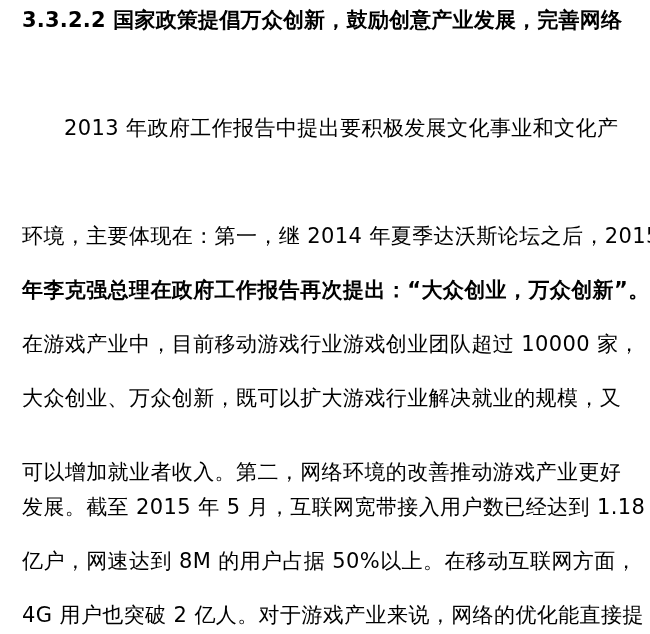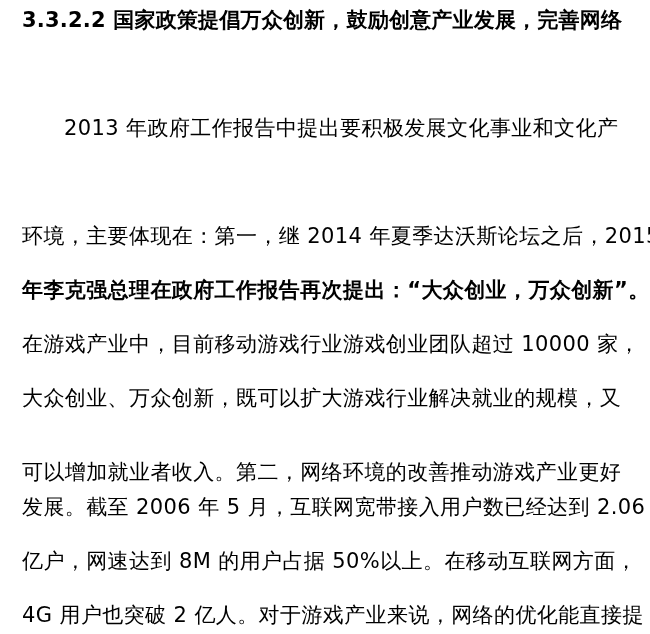--- a/index.html
+++ b/index.html
@@ -25,16 +25,16 @@
 
 <div class="page">
   <div class="line heading" style="top:6px;">3.3.2.2  国家政策提倡万众创新，鼓励创意产业发展，完善网络</div>
 
   <div class="line indent" style="top:114px;">2013  年政府工作报告中提出要积极发展文化事业和文化产</div>
   <div class="line" style="top:222px;">环境，主要体现在：第一，继 2014 年夏季达沃斯论坛之后，2015</div>
   <div class="line" style="top:276px;font-weight:bold;">年李克强总理在政府工作报告再次提出：“大众创业，万众创新”。</div>
   <div class="line" style="top:330px;">在游戏产业中，目前移动游戏行业游戏创业团队超过 10000 家，</div>
   <div class="line" style="top:384px;">大众创业、万众创新，既可以扩大游戏行业解决就业的规模，又</div>
   <div class="line" style="top:438px;margin-top:20px;">可以增加就业者收入。第二，网络环境的改善推动游戏产业更好</div>
-  <div class="line" style="top:493px;">发展。截至 2006 年 5 月，互联网宽带接入用户数已经达到 2.06</div>
+  <div class="line" style="top:493px;">发展。截至 2015 年 5 月，互联网宽带接入用户数已经达到 1.18</div>
   <div class="line" style="top:547px;">亿户，网速达到 8M 的用户占据 50%以上。在移动互联网方面，</div>
   <div class="line" style="top:601px;text-align:center;">4G 用户也突破 2 亿人。对于游戏产业来说，网络的优化能直接提</div>
 </div>
 
 </body></html>

